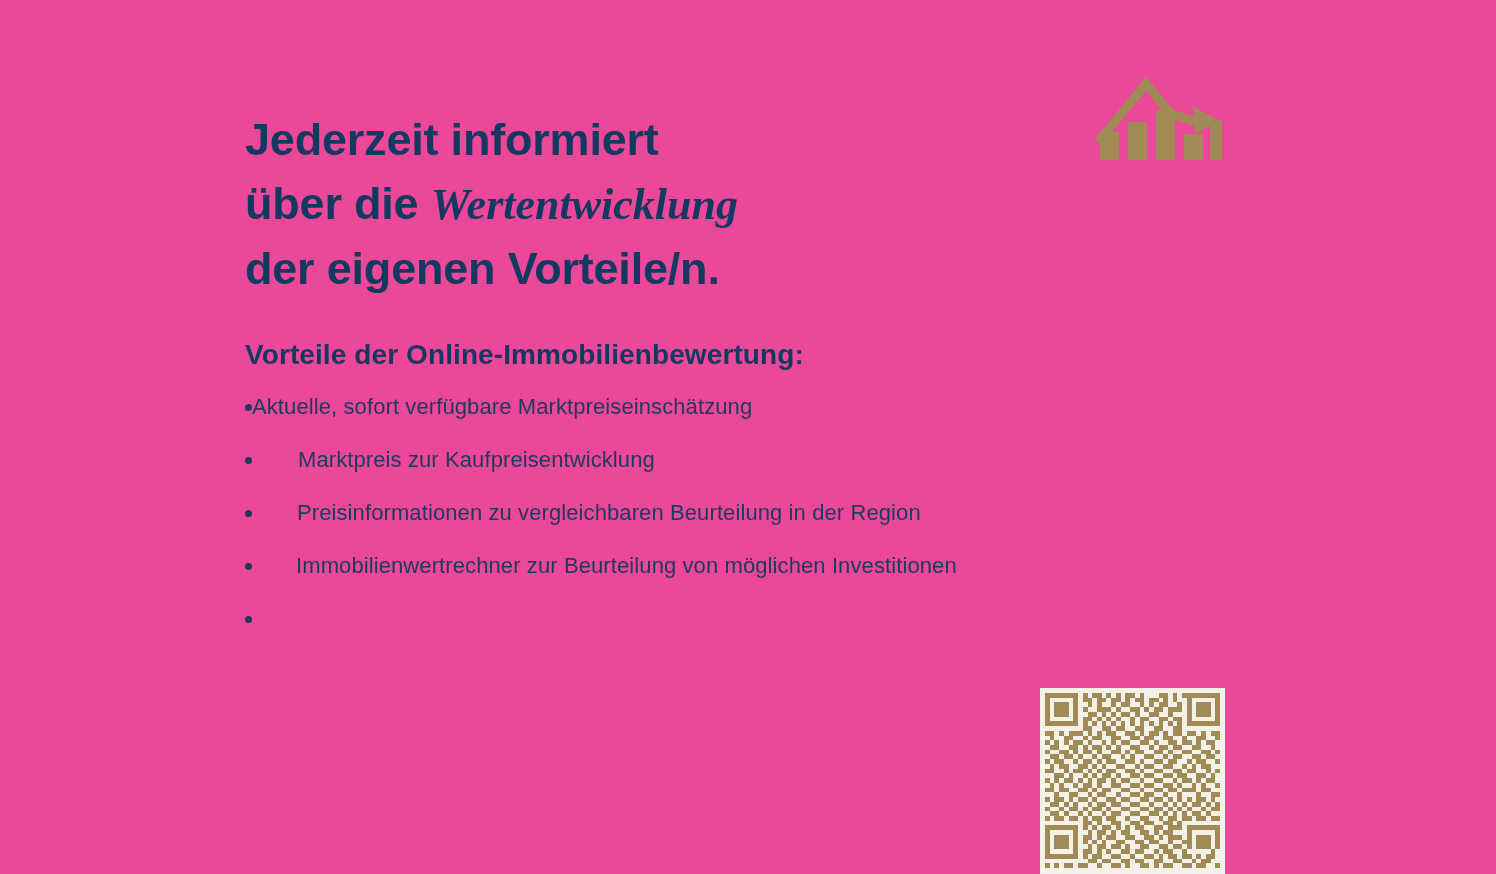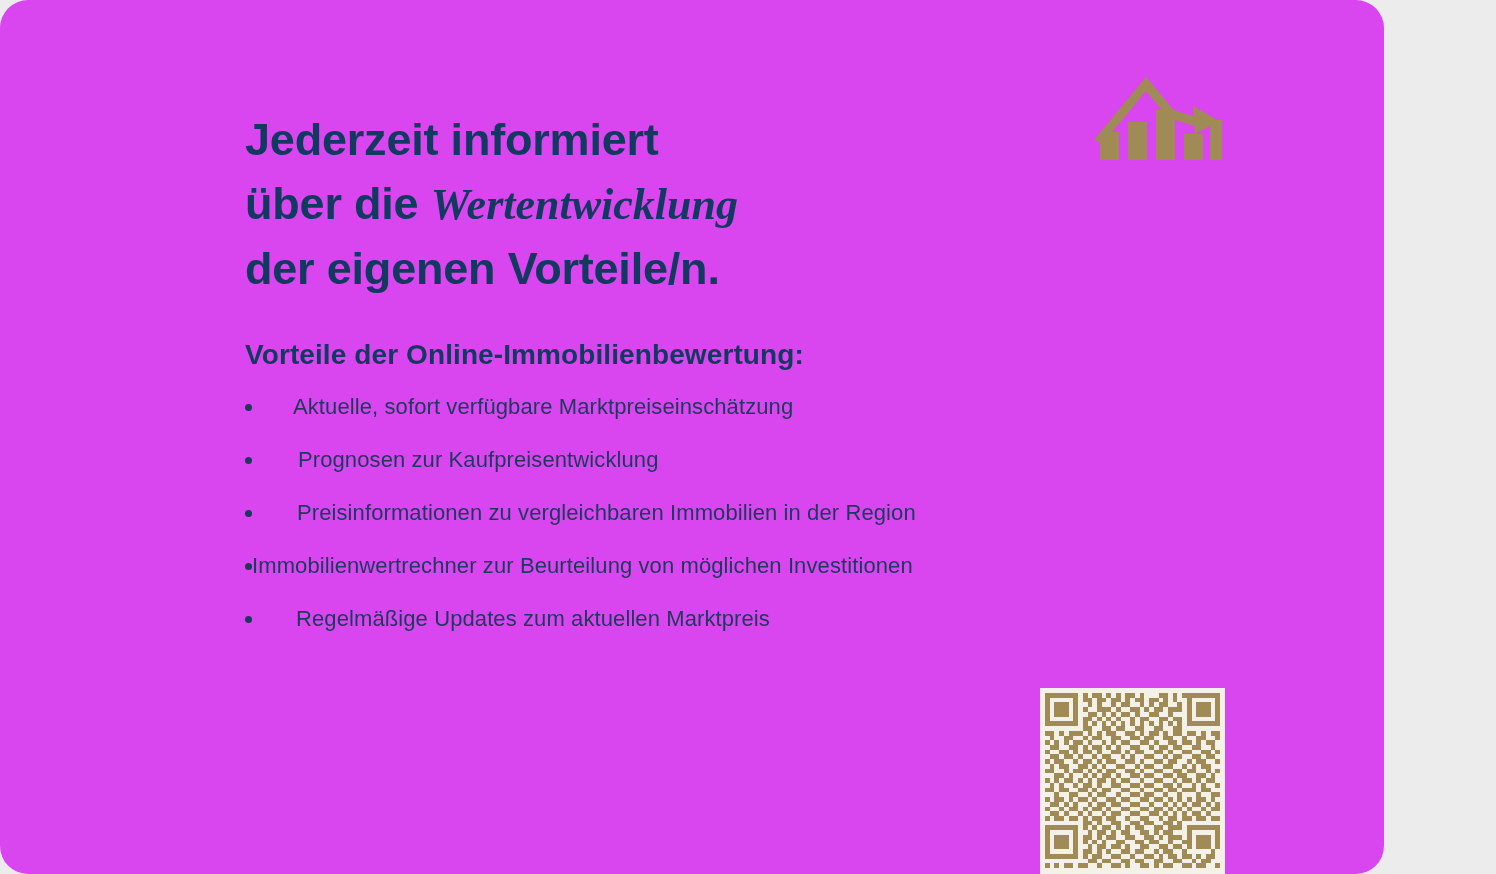--- a/index.html
+++ b/index.html
@@ -11,24 +11,23 @@
     width: 1496px;
     height: 874px;
     background: #ececec;
     font-family: "Liberation Sans", sans-serif;
     overflow: hidden;
     position: relative;
   }
 
   .slide {
     position: relative;
-    width: 1384px;
+    width: 1496px;
     height: 874px;
-    background: #d946ef;
-    border-radius: 28px;
+    background: #ec4899;
   }
 
   
   .headline {
     position: absolute;
     left: 245px;
     top: 78px;
     width: 720px;
     color: #12395f;
     font-family: "Liberation Sans", sans-serif;
@@ -93,24 +92,24 @@
     height: 7px;
     border-radius: 50%;
     background: #1b3a5c;
     margin-top: 12px;
   }
   .bullet-text {
     display: block;
     white-space: nowrap;
     letter-spacing: 0.1px;
   }
-  .bullet-item:nth-child(1) .bullet-text { margin-left: 41px; }
+  .bullet-item:nth-child(1) .bullet-text { }
   .bullet-item:nth-child(2) .bullet-text { margin-left: 46px; }
   .bullet-item:nth-child(3) .bullet-text { margin-left: 45px; }
-  .bullet-item:nth-child(4) .bullet-text { }
+  .bullet-item:nth-child(4) .bullet-text { margin-left: 44px; }
   .bullet-item:nth-child(5) .bullet-text { margin-left: 44px; }
 
   
   .qr-wrap {
     position: absolute;
     left: 1040px;
     top: 688px;
     width: 185px;
     height: 186px;
     background: #f4f1e9;
@@ -152,33 +151,32 @@
 
   <section class="benefits">
     <div class="benefits-title">Vorteile der Online-Immobilienbewertung:</div>
     <ul class="bullet-list">
       <li class="bullet-item">
         <span class="bullet-dot"></span>
         <span class="bullet-text">Aktuelle, sofort verfügbare Marktpreiseinschätzung</span>
       </li>
       <li class="bullet-item">
         <span class="bullet-dot"></span>
-        <span class="bullet-text">Prognosen zur Kaufpreisentwicklung</span>
+        <span class="bullet-text">Marktpreis zur Kaufpreisentwicklung</span>
       </li>
       <li class="bullet-item">
         <span class="bullet-dot"></span>
-        <span class="bullet-text">Preisinformationen zu vergleichbaren Immobilien in der Region</span>
+        <span class="bullet-text">Preisinformationen zu vergleichbaren Beurteilung in der Region</span>
       </li>
       <li class="bullet-item">
         <span class="bullet-dot"></span>
         <span class="bullet-text">Immobilienwertrechner zur Beurteilung von möglichen Investitionen</span>
       </li>
       <li class="bullet-item">
         <span class="bullet-dot"></span>
-        <span class="bullet-text">Regelmäßige Updates zum aktuellen Marktpreis</span>
       </li>
     </ul>
   </section>
 
   <div class="qr-wrap">
     <svg class="qr-canvas" id="qr-canvas" viewBox="0 0 37 37" shape-rendering="crispEdges" xmlns="http://www.w3.org/2000/svg">
         <path d="M0 0h1v1h-1zM1 0h1v1h-1zM2 0h1v1h-1zM3 0h1v1h-1zM4 0h1v1h-1zM5 0h1v1h-1zM6 0h1v1h-1zM8 0h1v1h-1zM10 0h1v1h-1zM11 0h1v1h-1zM13 0h1v1h-1zM15 0h1v1h-1zM17 0h1v1h-1zM18 0h1v1h-1zM20 0h1v1h-1zM24 0h1v1h-1zM25 0h1v1h-1zM27 0h1v1h-1zM29 0h1v1h-1zM30 0h1v1h-1zM31 0h1v1h-1zM32 0h1v1h-1zM33 0h1v1h-1zM34 0h1v1h-1zM35 0h1v1h-1zM36 0h1v1h-1zM0 1h1v1h-1zM6 1h1v1h-1zM8 1h1v1h-1zM9 1h1v1h-1zM11 1h1v1h-1zM12 1h1v1h-1zM14 1h1v1h-1zM15 1h1v1h-1zM17 1h1v1h-1zM19 1h1v1h-1zM20 1h1v1h-1zM22 1h1v1h-1zM23 1h1v1h-1zM25 1h1v1h-1zM27 1h1v1h-1zM30 1h1v1h-1zM36 1h1v1h-1zM0 2h1v1h-1zM2 2h1v1h-1zM3 2h1v1h-1zM4 2h1v1h-1zM6 2h1v1h-1zM9 2h1v1h-1zM11 2h1v1h-1zM14 2h1v1h-1zM16 2h1v1h-1zM17 2h1v1h-1zM20 2h1v1h-1zM22 2h1v1h-1zM24 2h1v1h-1zM25 2h1v1h-1zM28 2h1v1h-1zM30 2h1v1h-1zM32 2h1v1h-1zM33 2h1v1h-1zM34 2h1v1h-1zM36 2h1v1h-1zM0 3h1v1h-1zM2 3h1v1h-1zM3 3h1v1h-1zM4 3h1v1h-1zM6 3h1v1h-1zM8 3h1v1h-1zM11 3h1v1h-1zM12 3h1v1h-1zM13 3h1v1h-1zM15 3h1v1h-1zM18 3h1v1h-1zM19 3h1v1h-1zM21 3h1v1h-1zM23 3h1v1h-1zM24 3h1v1h-1zM26 3h1v1h-1zM27 3h1v1h-1zM28 3h1v1h-1zM30 3h1v1h-1zM32 3h1v1h-1zM33 3h1v1h-1zM34 3h1v1h-1zM36 3h1v1h-1zM0 4h1v1h-1zM2 4h1v1h-1zM3 4h1v1h-1zM4 4h1v1h-1zM6 4h1v1h-1zM9 4h1v1h-1zM10 4h1v1h-1zM12 4h1v1h-1zM14 4h1v1h-1zM16 4h1v1h-1zM17 4h1v1h-1zM19 4h1v1h-1zM22 4h1v1h-1zM23 4h1v1h-1zM26 4h1v1h-1zM30 4h1v1h-1zM32 4h1v1h-1zM33 4h1v1h-1zM34 4h1v1h-1zM36 4h1v1h-1zM0 5h1v1h-1zM6 5h1v1h-1zM8 5h1v1h-1zM9 5h1v1h-1zM11 5h1v1h-1zM13 5h1v1h-1zM15 5h1v1h-1zM18 5h1v1h-1zM20 5h1v1h-1zM21 5h1v1h-1zM24 5h1v1h-1zM25 5h1v1h-1zM27 5h1v1h-1zM28 5h1v1h-1zM30 5h1v1h-1zM36 5h1v1h-1zM0 6h1v1h-1zM1 6h1v1h-1zM2 6h1v1h-1zM3 6h1v1h-1zM4 6h1v1h-1zM5 6h1v1h-1zM6 6h1v1h-1zM8 6h1v1h-1zM10 6h1v1h-1zM12 6h1v1h-1zM14 6h1v1h-1zM16 6h1v1h-1zM18 6h1v1h-1zM20 6h1v1h-1zM22 6h1v1h-1zM24 6h1v1h-1zM26 6h1v1h-1zM28 6h1v1h-1zM30 6h1v1h-1zM31 6h1v1h-1zM32 6h1v1h-1zM33 6h1v1h-1zM34 6h1v1h-1zM35 6h1v1h-1zM36 6h1v1h-1zM8 7h1v1h-1zM9 7h1v1h-1zM12 7h1v1h-1zM13 7h1v1h-1zM15 7h1v1h-1zM16 7h1v1h-1zM19 7h1v1h-1zM20 7h1v1h-1zM23 7h1v1h-1zM24 7h1v1h-1zM27 7h1v1h-1zM28 7h1v1h-1zM0 8h1v1h-1zM1 8h1v1h-1zM3 8h1v1h-1zM5 8h1v1h-1zM6 8h1v1h-1zM7 8h1v1h-1zM9 8h1v1h-1zM11 8h1v1h-1zM13 8h1v1h-1zM14 8h1v1h-1zM17 8h1v1h-1zM18 8h1v1h-1zM20 8h1v1h-1zM22 8h1v1h-1zM23 8h1v1h-1zM25 8h1v1h-1zM27 8h1v1h-1zM28 8h1v1h-1zM30 8h1v1h-1zM31 8h1v1h-1zM33 8h1v1h-1zM35 8h1v1h-1zM36 8h1v1h-1zM1 9h1v1h-1zM4 9h1v1h-1zM5 9h1v1h-1zM8 9h1v1h-1zM10 9h1v1h-1zM11 9h1v1h-1zM14 9h1v1h-1zM15 9h1v1h-1zM18 9h1v1h-1zM19 9h1v1h-1zM21 9h1v1h-1zM22 9h1v1h-1zM25 9h1v1h-1zM26 9h1v1h-1zM29 9h1v1h-1zM32 9h1v1h-1zM33 9h1v1h-1zM36 9h1v1h-1zM0 10h1v1h-1zM2 10h1v1h-1zM4 10h1v1h-1zM6 10h1v1h-1zM7 10h1v1h-1zM9 10h1v1h-1zM12 10h1v1h-1zM14 10h1v1h-1zM16 10h1v1h-1zM17 10h1v1h-1zM20 10h1v1h-1zM21 10h1v1h-1zM23 10h1v1h-1zM26 10h1v1h-1zM27 10h1v1h-1zM29 10h1v1h-1zM30 10h1v1h-1zM32 10h1v1h-1zM34 10h1v1h-1zM35 10h1v1h-1zM1 11h1v1h-1zM2 11h1v1h-1zM5 11h1v1h-1zM6 11h1v1h-1zM8 11h1v1h-1zM10 11h1v1h-1zM11 11h1v1h-1zM13 11h1v1h-1zM15 11h1v1h-1zM18 11h1v1h-1zM19 11h1v1h-1zM22 11h1v1h-1zM24 11h1v1h-1zM25 11h1v1h-1zM27 11h1v1h-1zM28 11h1v1h-1zM31 11h1v1h-1zM32 11h1v1h-1zM35 11h1v1h-1zM0 12h1v1h-1zM3 12h1v1h-1zM4 12h1v1h-1zM6 12h1v1h-1zM8 12h1v1h-1zM9 12h1v1h-1zM11 12h1v1h-1zM14 12h1v1h-1zM15 12h1v1h-1zM17 12h1v1h-1zM19 12h1v1h-1zM20 12h1v1h-1zM23 12h1v1h-1zM24 12h1v1h-1zM26 12h1v1h-1zM29 12h1v1h-1zM30 12h1v1h-1zM33 12h1v1h-1zM34 12h1v1h-1zM36 12h1v1h-1zM1 13h1v1h-1zM2 13h1v1h-1zM4 13h1v1h-1zM5 13h1v1h-1zM7 13h1v1h-1zM10 13h1v1h-1zM12 13h1v1h-1zM13 13h1v1h-1zM16 13h1v1h-1zM18 13h1v1h-1zM21 13h1v1h-1zM22 13h1v1h-1zM25 13h1v1h-1zM27 13h1v1h-1zM28 13h1v1h-1zM31 13h1v1h-1zM32 13h1v1h-1zM34 13h1v1h-1zM35 13h1v1h-1zM0 14h1v1h-1zM2 14h1v1h-1zM3 14h1v1h-1zM6 14h1v1h-1zM8 14h1v1h-1zM9 14h1v1h-1zM11 14h1v1h-1zM13 14h1v1h-1zM14 14h1v1h-1zM17 14h1v1h-1zM18 14h1v1h-1zM20 14h1v1h-1zM23 14h1v1h-1zM24 14h1v1h-1zM26 14h1v1h-1zM27 14h1v1h-1zM30 14h1v1h-1zM32 14h1v1h-1zM33 14h1v1h-1zM36 14h1v1h-1zM1 15h1v1h-1zM3 15h1v1h-1zM4 15h1v1h-1zM7 15h1v1h-1zM8 15h1v1h-1zM10 15h1v1h-1zM12 15h1v1h-1zM15 15h1v1h-1zM16 15h1v1h-1zM19 15h1v1h-1zM21 15h1v1h-1zM22 15h1v1h-1zM25 15h1v1h-1zM26 15h1v1h-1zM29 15h1v1h-1zM31 15h1v1h-1zM33 15h1v1h-1zM34 15h1v1h-1zM0 16h1v1h-1zM1 16h1v1h-1zM4 16h1v1h-1zM6 16h1v1h-1zM7 16h1v1h-1zM9 16h1v1h-1zM11 16h1v1h-1zM13 16h1v1h-1zM14 16h1v1h-1zM17 16h1v1h-1zM18 16h1v1h-1zM20 16h1v1h-1zM23 16h1v1h-1zM24 16h1v1h-1zM27 16h1v1h-1zM28 16h1v1h-1zM30 16h1v1h-1zM31 16h1v1h-1zM34 16h1v1h-1zM36 16h1v1h-1zM2 17h1v1h-1zM3 17h1v1h-1zM5 17h1v1h-1zM8 17h1v1h-1zM10 17h1v1h-1zM12 17h1v1h-1zM13 17h1v1h-1zM15 17h1v1h-1zM18 17h1v1h-1zM19 17h1v1h-1zM21 17h1v1h-1zM22 17h1v1h-1zM25 17h1v1h-1zM26 17h1v1h-1zM28 17h1v1h-1zM29 17h1v1h-1zM32 17h1v1h-1zM33 17h1v1h-1zM35 17h1v1h-1zM0 18h1v1h-1zM2 18h1v1h-1zM4 18h1v1h-1zM5 18h1v1h-1zM7 18h1v1h-1zM9 18h1v1h-1zM11 18h1v1h-1zM12 18h1v1h-1zM14 18h1v1h-1zM16 18h1v1h-1zM17 18h1v1h-1zM20 18h1v1h-1zM23 18h1v1h-1zM24 18h1v1h-1zM27 18h1v1h-1zM29 18h1v1h-1zM30 18h1v1h-1zM32 18h1v1h-1zM34 18h1v1h-1zM35 18h1v1h-1zM1 19h1v1h-1zM3 19h1v1h-1zM6 19h1v1h-1zM8 19h1v1h-1zM9 19h1v1h-1zM11 19h1v1h-1zM14 19h1v1h-1zM15 19h1v1h-1zM18 19h1v1h-1zM19 19h1v1h-1zM21 19h1v1h-1zM22 19h1v1h-1zM25 19h1v1h-1zM26 19h1v1h-1zM28 19h1v1h-1zM31 19h1v1h-1zM33 19h1v1h-1zM36 19h1v1h-1zM0 20h1v1h-1zM1 20h1v1h-1zM3 20h1v1h-1zM4 20h1v1h-1zM7 20h1v1h-1zM8 20h1v1h-1zM10 20h1v1h-1zM12 20h1v1h-1zM13 20h1v1h-1zM16 20h1v1h-1zM17 20h1v1h-1zM20 20h1v1h-1zM23 20h1v1h-1zM24 20h1v1h-1zM26 20h1v1h-1zM27 20h1v1h-1zM29 20h1v1h-1zM30 20h1v1h-1zM31 20h1v1h-1zM33 20h1v1h-1zM34 20h1v1h-1zM2 21h1v1h-1zM5 21h1v1h-1zM6 21h1v1h-1zM9 21h1v1h-1zM11 21h1v1h-1zM12 21h1v1h-1zM15 21h1v1h-1zM18 21h1v1h-1zM19 21h1v1h-1zM21 21h1v1h-1zM22 21h1v1h-1zM25 21h1v1h-1zM28 21h1v1h-1zM32 21h1v1h-1zM35 21h1v1h-1zM36 21h1v1h-1zM0 22h1v1h-1zM2 22h1v1h-1zM3 22h1v1h-1zM5 22h1v1h-1zM7 22h1v1h-1zM8 22h1v1h-1zM10 22h1v1h-1zM13 22h1v1h-1zM14 22h1v1h-1zM16 22h1v1h-1zM17 22h1v1h-1zM20 22h1v1h-1zM21 22h1v1h-1zM23 22h1v1h-1zM24 22h1v1h-1zM26 22h1v1h-1zM28 22h1v1h-1zM30 22h1v1h-1zM32 22h1v1h-1zM33 22h1v1h-1zM35 22h1v1h-1zM1 23h1v1h-1zM2 23h1v1h-1zM4 23h1v1h-1zM6 23h1v1h-1zM9 23h1v1h-1zM11 23h1v1h-1zM12 23h1v1h-1zM14 23h1v1h-1zM15 23h1v1h-1zM18 23h1v1h-1zM19 23h1v1h-1zM22 23h1v1h-1zM25 23h1v1h-1zM27 23h1v1h-1zM29 23h1v1h-1zM31 23h1v1h-1zM32 23h1v1h-1zM34 23h1v1h-1zM36 23h1v1h-1zM0 24h1v1h-1zM3 24h1v1h-1zM5 24h1v1h-1zM6 24h1v1h-1zM8 24h1v1h-1zM10 24h1v1h-1zM11 24h1v1h-1zM13 24h1v1h-1zM16 24h1v1h-1zM17 24h1v1h-1zM20 24h1v1h-1zM21 24h1v1h-1zM23 24h1v1h-1zM24 24h1v1h-1zM26 24h1v1h-1zM28 24h1v1h-1zM30 24h1v1h-1zM33 24h1v1h-1zM35 24h1v1h-1zM36 24h1v1h-1zM1 25h1v1h-1zM2 25h1v1h-1zM4 25h1v1h-1zM7 25h1v1h-1zM9 25h1v1h-1zM12 25h1v1h-1zM14 25h1v1h-1zM15 25h1v1h-1zM18 25h1v1h-1zM19 25h1v1h-1zM22 25h1v1h-1zM23 25h1v1h-1zM25 25h1v1h-1zM27 25h1v1h-1zM29 25h1v1h-1zM31 25h1v1h-1zM32 25h1v1h-1zM34 25h1v1h-1zM0 26h1v1h-1zM2 26h1v1h-1zM3 26h1v1h-1zM5 26h1v1h-1zM6 26h1v1h-1zM8 26h1v1h-1zM10 26h1v1h-1zM11 26h1v1h-1zM13 26h1v1h-1zM14 26h1v1h-1zM17 26h1v1h-1zM20 26h1v1h-1zM21 26h1v1h-1zM24 26h1v1h-1zM26 26h1v1h-1zM27 26h1v1h-1zM29 26h1v1h-1zM30 26h1v1h-1zM32 26h1v1h-1zM33 26h1v1h-1zM35 26h1v1h-1zM36 26h1v1h-1zM8 27h1v1h-1zM9 27h1v1h-1zM11 27h1v1h-1zM14 27h1v1h-1zM15 27h1v1h-1zM18 27h1v1h-1zM19 27h1v1h-1zM21 27h1v1h-1zM22 27h1v1h-1zM25 27h1v1h-1zM26 27h1v1h-1zM28 27h1v1h-1zM0 28h1v1h-1zM1 28h1v1h-1zM2 28h1v1h-1zM3 28h1v1h-1zM4 28h1v1h-1zM5 28h1v1h-1zM6 28h1v1h-1zM8 28h1v1h-1zM10 28h1v1h-1zM12 28h1v1h-1zM13 28h1v1h-1zM15 28h1v1h-1zM17 28h1v1h-1zM19 28h1v1h-1zM20 28h1v1h-1zM23 28h1v1h-1zM24 28h1v1h-1zM26 28h1v1h-1zM27 28h1v1h-1zM28 28h1v1h-1zM30 28h1v1h-1zM31 28h1v1h-1zM32 28h1v1h-1zM33 28h1v1h-1zM34 28h1v1h-1zM35 28h1v1h-1zM36 28h1v1h-1zM0 29h1v1h-1zM6 29h1v1h-1zM9 29h1v1h-1zM11 29h1v1h-1zM12 29h1v1h-1zM14 29h1v1h-1zM16 29h1v1h-1zM17 29h1v1h-1zM20 29h1v1h-1zM21 29h1v1h-1zM23 29h1v1h-1zM25 29h1v1h-1zM26 29h1v1h-1zM30 29h1v1h-1zM36 29h1v1h-1zM0 30h1v1h-1zM2 30h1v1h-1zM3 30h1v1h-1zM4 30h1v1h-1zM6 30h1v1h-1zM8 30h1v1h-1zM9 30h1v1h-1zM11 30h1v1h-1zM13 30h1v1h-1zM14 30h1v1h-1zM17 30h1v1h-1zM18 30h1v1h-1zM21 30h1v1h-1zM22 30h1v1h-1zM24 30h1v1h-1zM26 30h1v1h-1zM27 30h1v1h-1zM28 30h1v1h-1zM30 30h1v1h-1zM32 30h1v1h-1zM33 30h1v1h-1zM34 30h1v1h-1zM36 30h1v1h-1zM0 31h1v1h-1zM2 31h1v1h-1zM3 31h1v1h-1zM4 31h1v1h-1zM6 31h1v1h-1zM8 31h1v1h-1zM10 31h1v1h-1zM12 31h1v1h-1zM15 31h1v1h-1zM16 31h1v1h-1zM19 31h1v1h-1zM20 31h1v1h-1zM22 31h1v1h-1zM23 31h1v1h-1zM26 31h1v1h-1zM29 31h1v1h-1zM30 31h1v1h-1zM32 31h1v1h-1zM33 31h1v1h-1zM34 31h1v1h-1zM36 31h1v1h-1zM0 32h1v1h-1zM2 32h1v1h-1zM3 32h1v1h-1zM4 32h1v1h-1zM6 32h1v1h-1zM9 32h1v1h-1zM11 32h1v1h-1zM12 32h1v1h-1zM14 32h1v1h-1zM15 32h1v1h-1zM17 32h1v1h-1zM20 32h1v1h-1zM21 32h1v1h-1zM24 32h1v1h-1zM25 32h1v1h-1zM27 32h1v1h-1zM28 32h1v1h-1zM30 32h1v1h-1zM32 32h1v1h-1zM33 32h1v1h-1zM34 32h1v1h-1zM36 32h1v1h-1zM0 33h1v1h-1zM6 33h1v1h-1zM8 33h1v1h-1zM9 33h1v1h-1zM11 33h1v1h-1zM13 33h1v1h-1zM16 33h1v1h-1zM17 33h1v1h-1zM19 33h1v1h-1zM20 33h1v1h-1zM23 33h1v1h-1zM25 33h1v1h-1zM26 33h1v1h-1zM29 33h1v1h-1zM35 33h1v1h-1zM0 34h1v1h-1zM1 34h1v1h-1zM2 34h1v1h-1zM3 34h1v1h-1zM4 34h1v1h-1zM5 34h1v1h-1zM6 34h1v1h-1zM8 34h1v1h-1zM10 34h1v1h-1zM11 34h1v1h-1zM14 34h1v1h-1zM15 34h1v1h-1zM18 34h1v1h-1zM21 34h1v1h-1zM22 34h1v1h-1zM24 34h1v1h-1zM26 34h1v1h-1zM27 34h1v1h-1zM29 34h1v1h-1zM30 34h1v1h-1zM32 34h1v1h-1zM34 34h1v1h-1zM35 34h1v1h-1zM9 35h1v1h-1zM10 35h1v1h-1zM12 35h1v1h-1zM13 35h1v1h-1zM16 35h1v1h-1zM17 35h1v1h-1zM19 35h1v1h-1zM20 35h1v1h-1zM23 35h1v1h-1zM24 35h1v1h-1zM27 35h1v1h-1zM28 35h1v1h-1zM31 35h1v1h-1zM33 35h1v1h-1zM34 35h1v1h-1zM0 36h1v1h-1zM2 36h1v1h-1zM4 36h1v1h-1zM5 36h1v1h-1zM7 36h1v1h-1zM8 36h1v1h-1zM11 36h1v1h-1zM14 36h1v1h-1zM15 36h1v1h-1zM17 36h1v1h-1zM20 36h1v1h-1zM21 36h1v1h-1zM23 36h1v1h-1zM25 36h1v1h-1zM26 36h1v1h-1zM29 36h1v1h-1zM30 36h1v1h-1zM32 36h1v1h-1zM33 36h1v1h-1zM36 36h1v1h-1z" fill="#a08a55"></path>
       </svg>
   </div>
 

